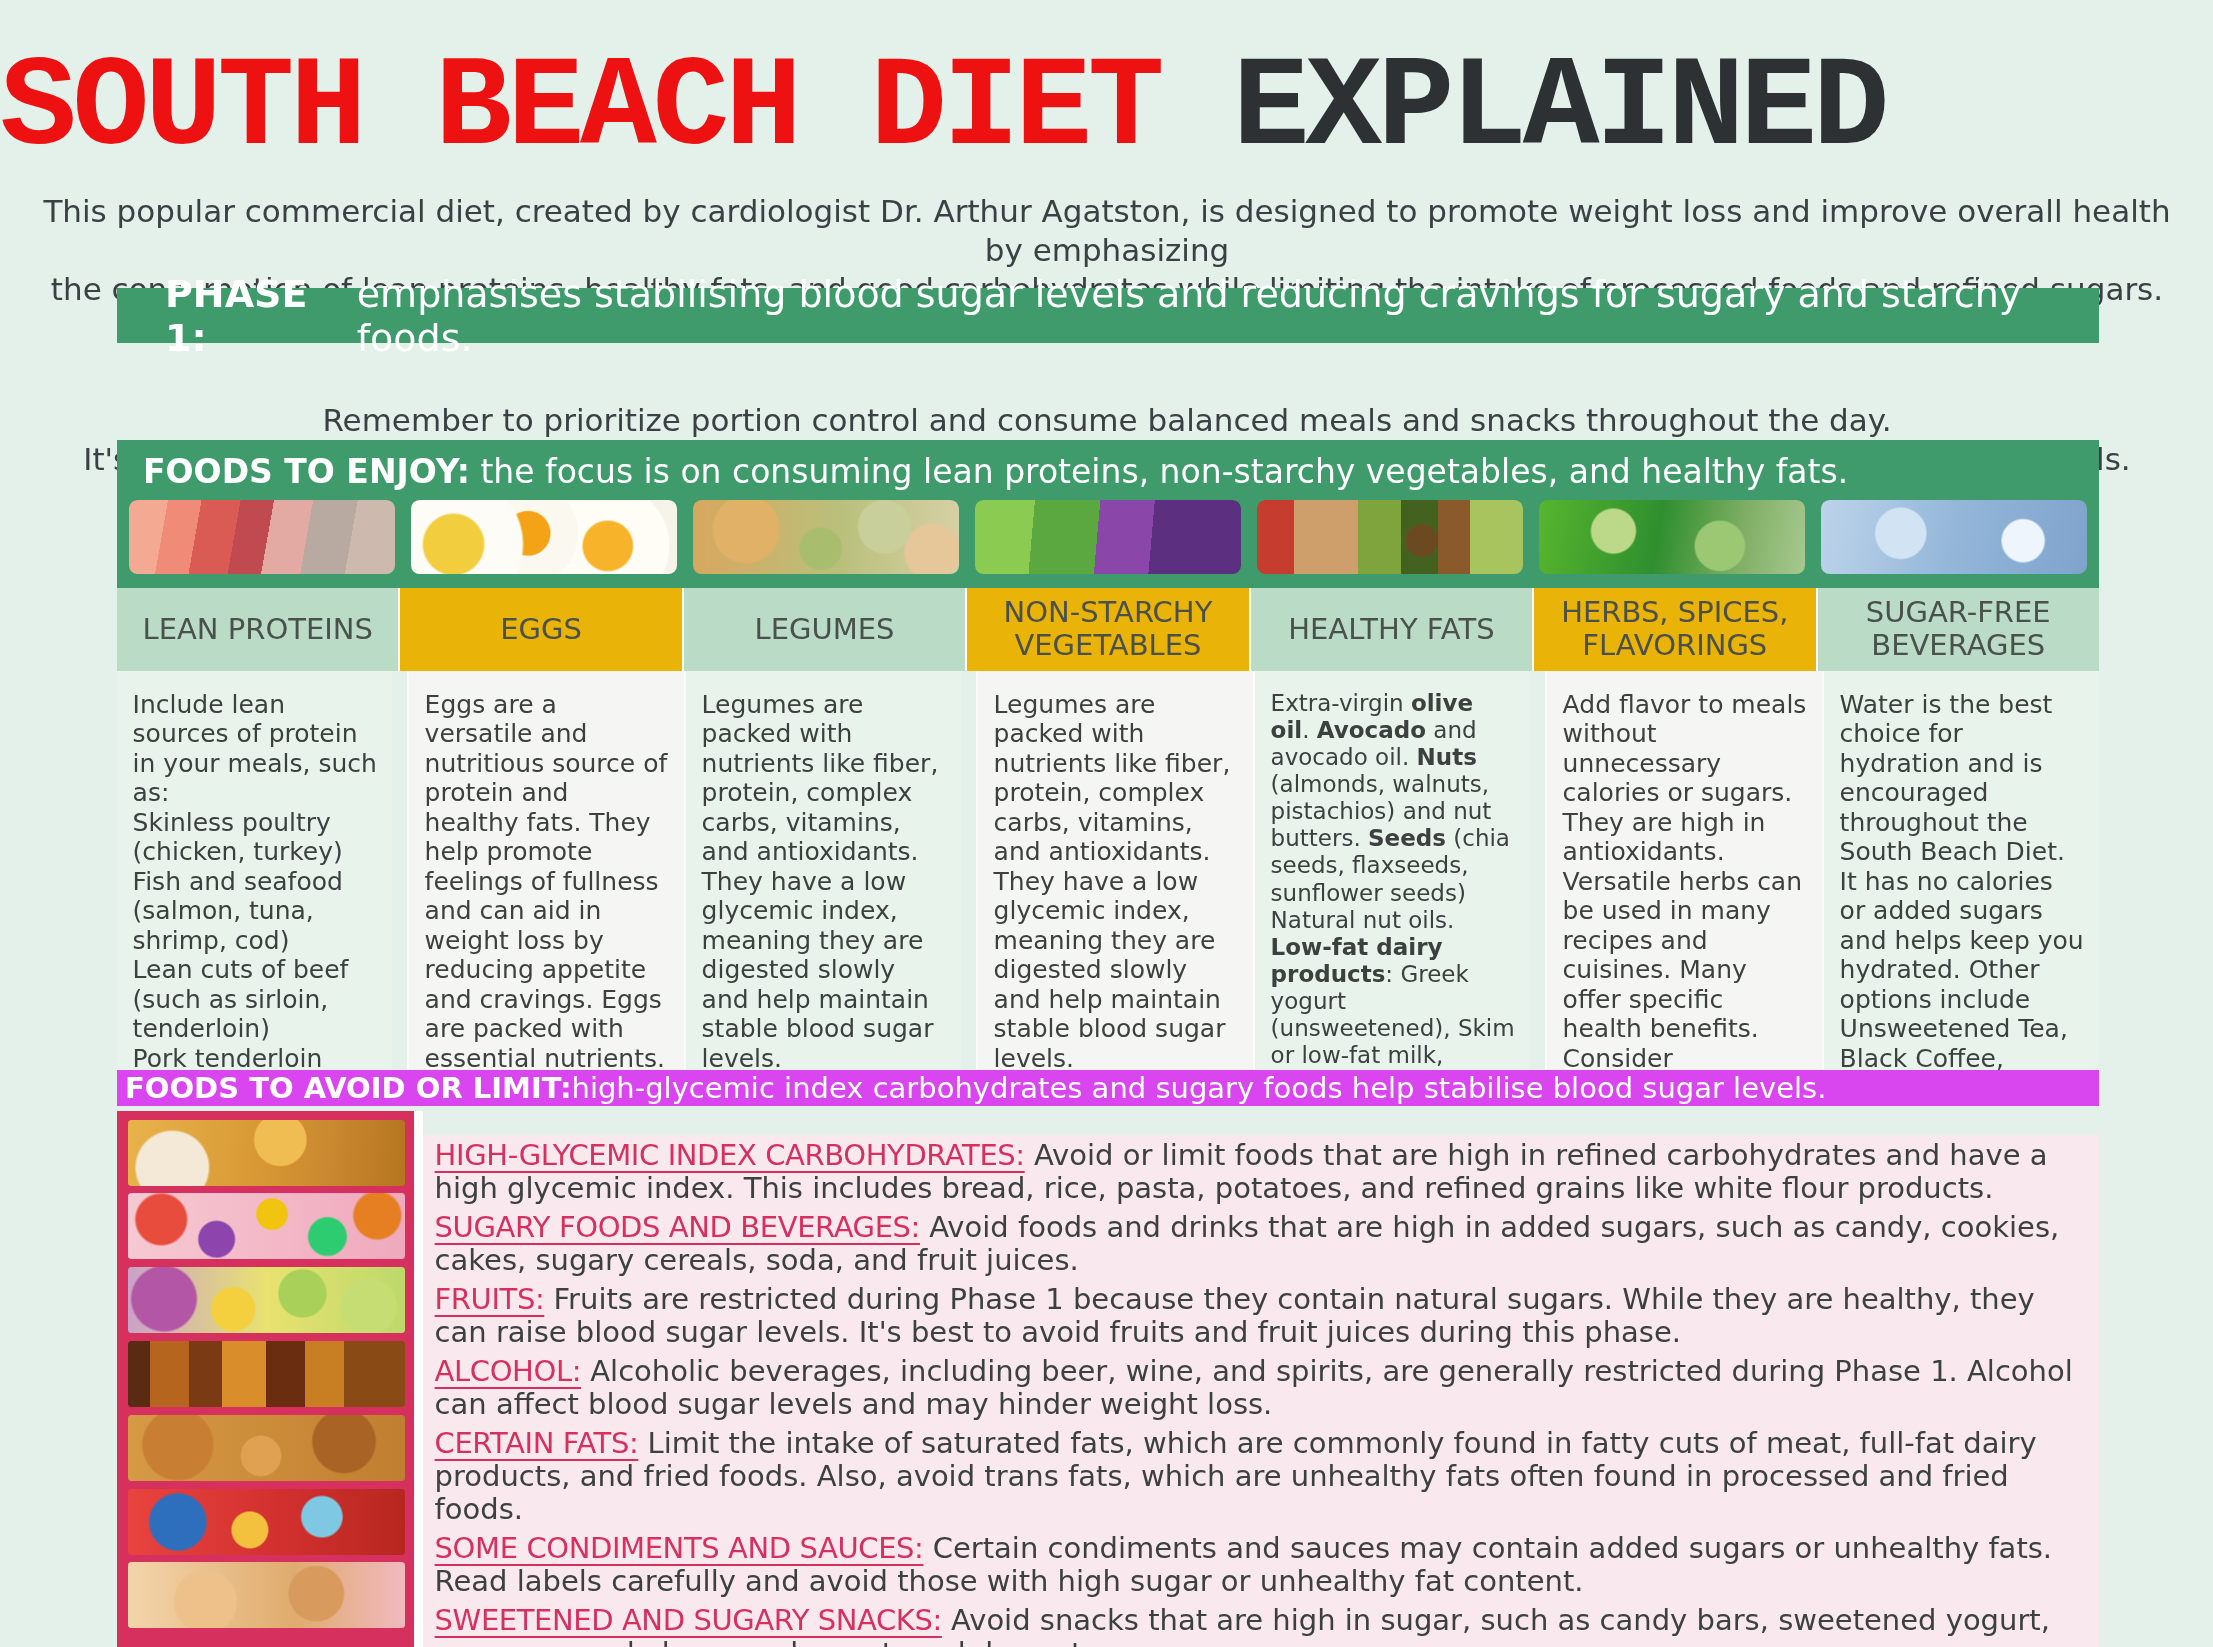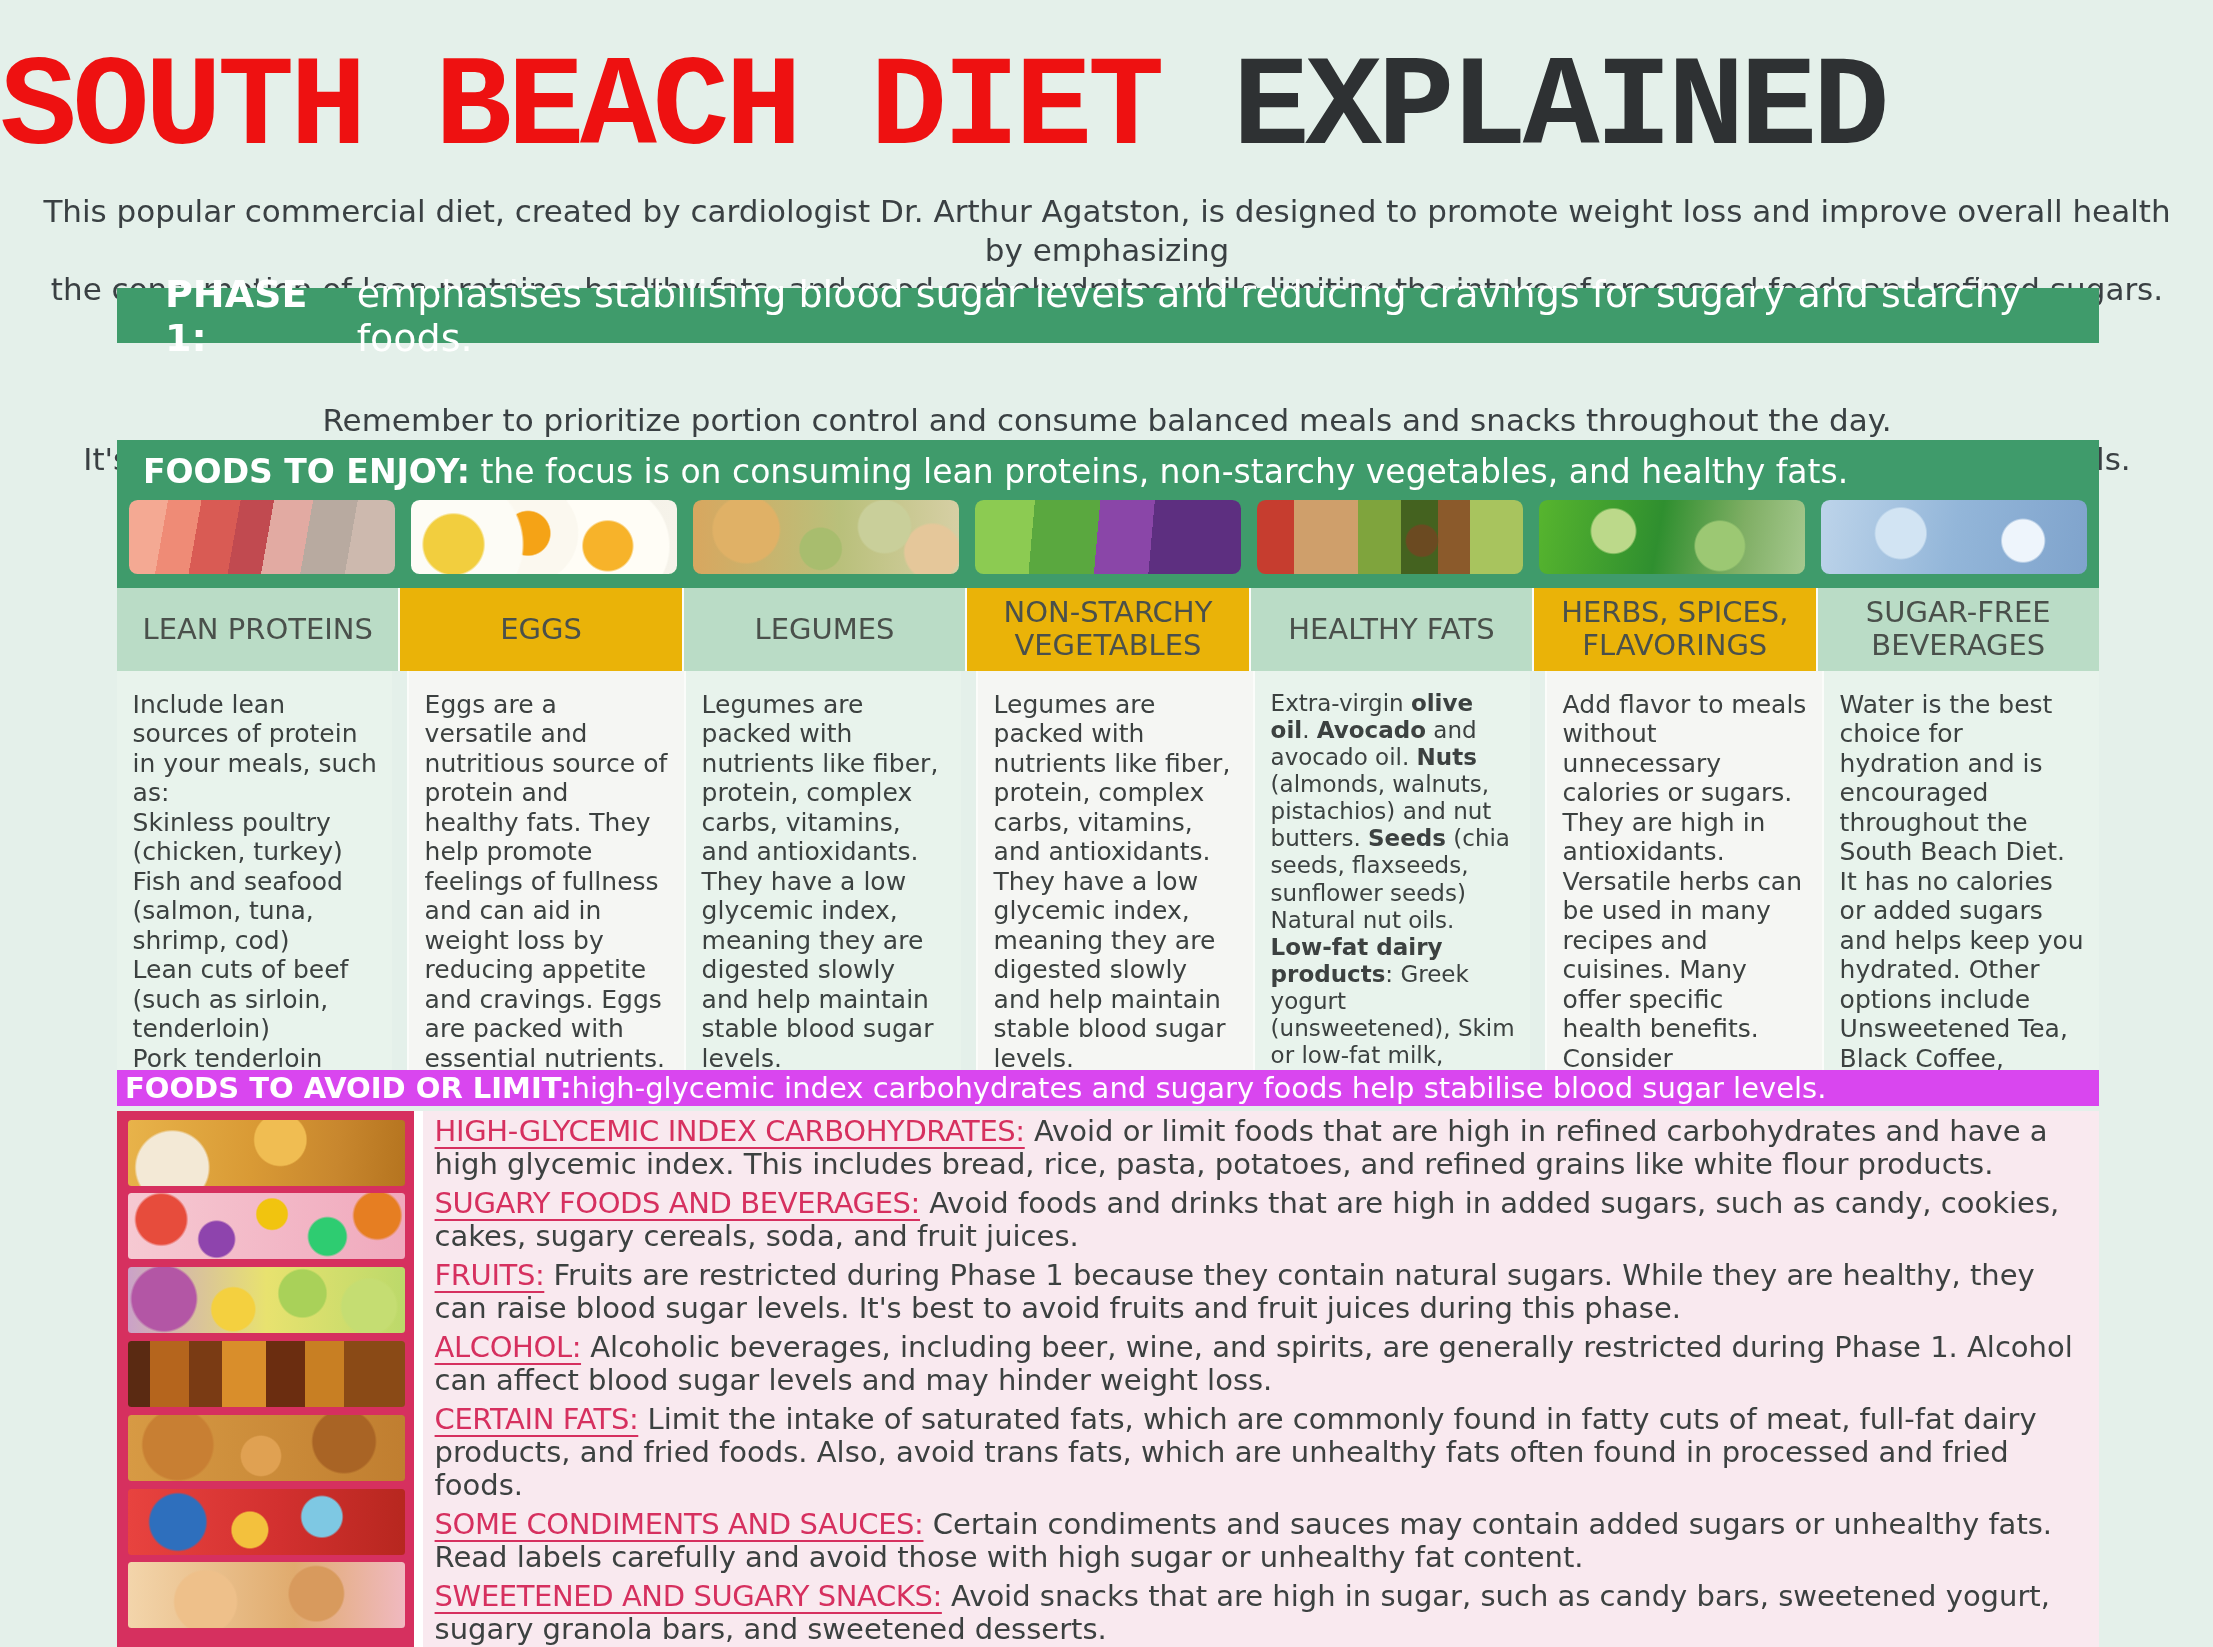--- a/index.html
+++ b/index.html
@@ -48,21 +48,21 @@
 
   
   .avoid-banner{top:1070px;height:36px;background:#d946ef;font-size:29px;
                 display:flex;align-items:center;padding-left:8px;}
   .avoid-banner .b{font-weight:700;}
   .avoid{position:absolute;left:117px;top:1111px;width:1982px;height:536px;display:flex;overflow:hidden;}
   .avoid-strip{width:297px;background:#d6305f;padding:8.6px 9.5px 0 11.2px;box-sizing:border-box;
                display:flex;flex-direction:column;gap:7.8px;}
   .avoid-strip .photo{flex:none;height:66px;border-radius:3.5px;}
   .avoid-gap{width:8.6px;background:#ffffff;}
-  .avoid-list{flex:1;background:#f9e9ef;padding:3.5px 24px 0 12px;overflow:hidden;}
+  .avoid-list{flex:1;background:#f9e9ef;padding:3.5px 24px 0 12px;overflow:hidden;margin-top:24px;}
   .avoid-item{margin:0 0 6px 0;font-size:29px;line-height:1.14;color:#3c4140;}
   .avoid-item .ah{color:#d6305f;text-decoration:underline;text-underline-offset:6px;
                   text-decoration-thickness:2.2px;letter-spacing:-0.4px;}
 
   
   .ph-meat{background:linear-gradient(100deg,#f4a993 0 14%,#ef8b76 14% 26%,#d95b54 26% 40%,
            #c14a50 40% 52%,#e2aaa2 52% 66%,#b8aaa0 66% 82%,#cdb9ae 82%);}
   .ph-eggs{background:radial-gradient(circle at 16% 60%,#f2ce3e 0 13%,#fdfcf6 14% 30%,rgba(0,0,0,0) 31%),
            radial-gradient(circle at 44% 45%,#f5a316 0 14%,#fbf8ef 15% 32%,rgba(0,0,0,0) 33%),
            radial-gradient(circle at 74% 62%,#f7b32a 0 12%,#fffdf6 13% 30%,rgba(0,0,0,0) 31%),

